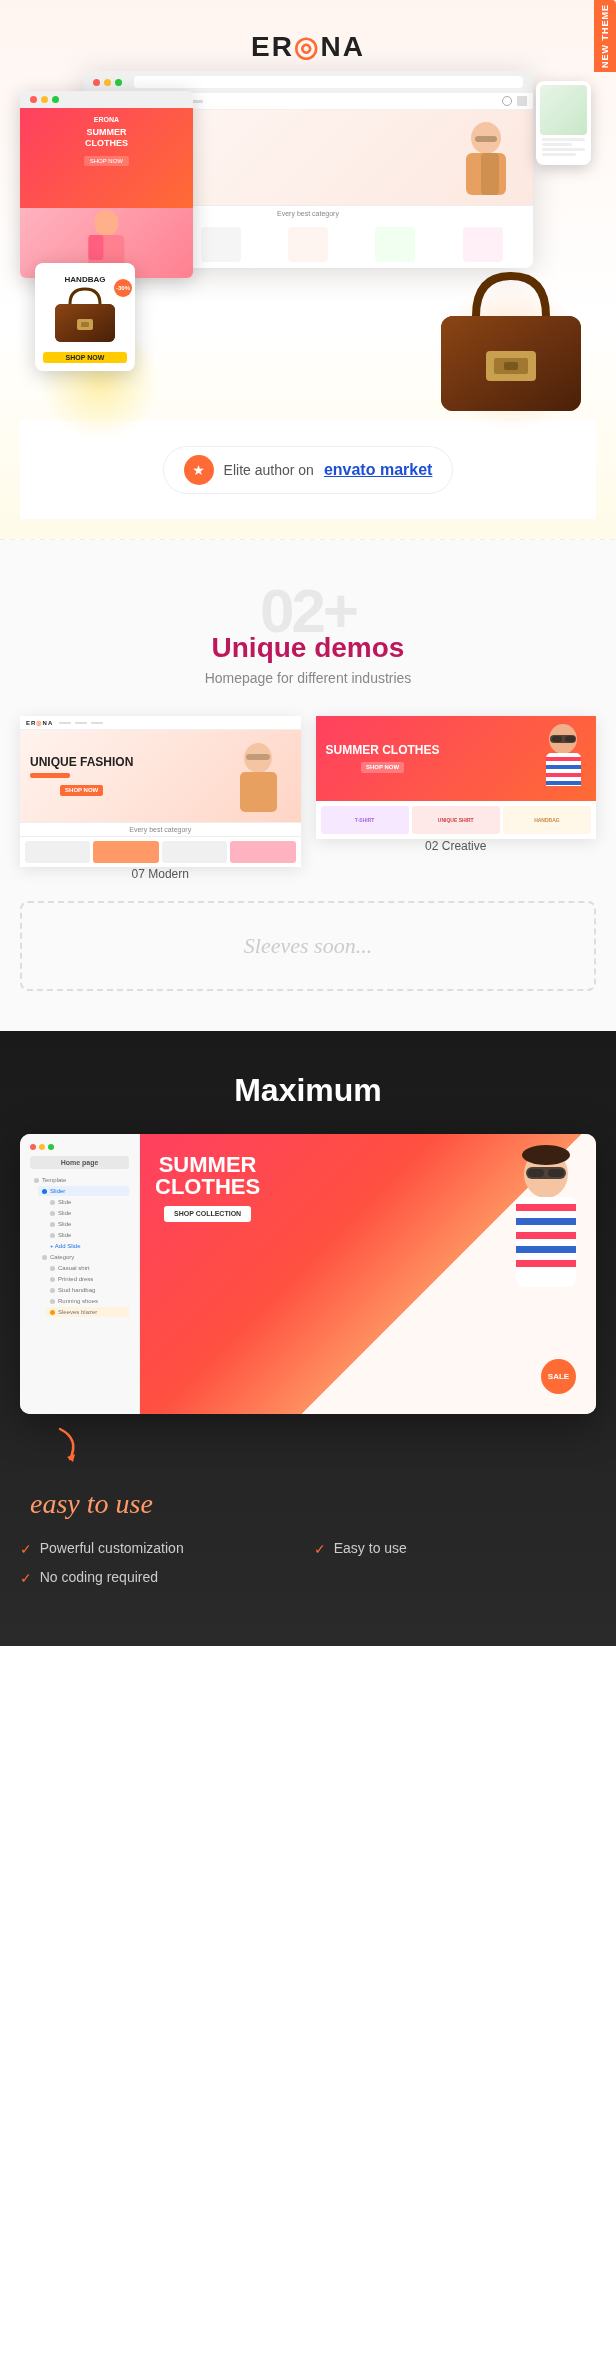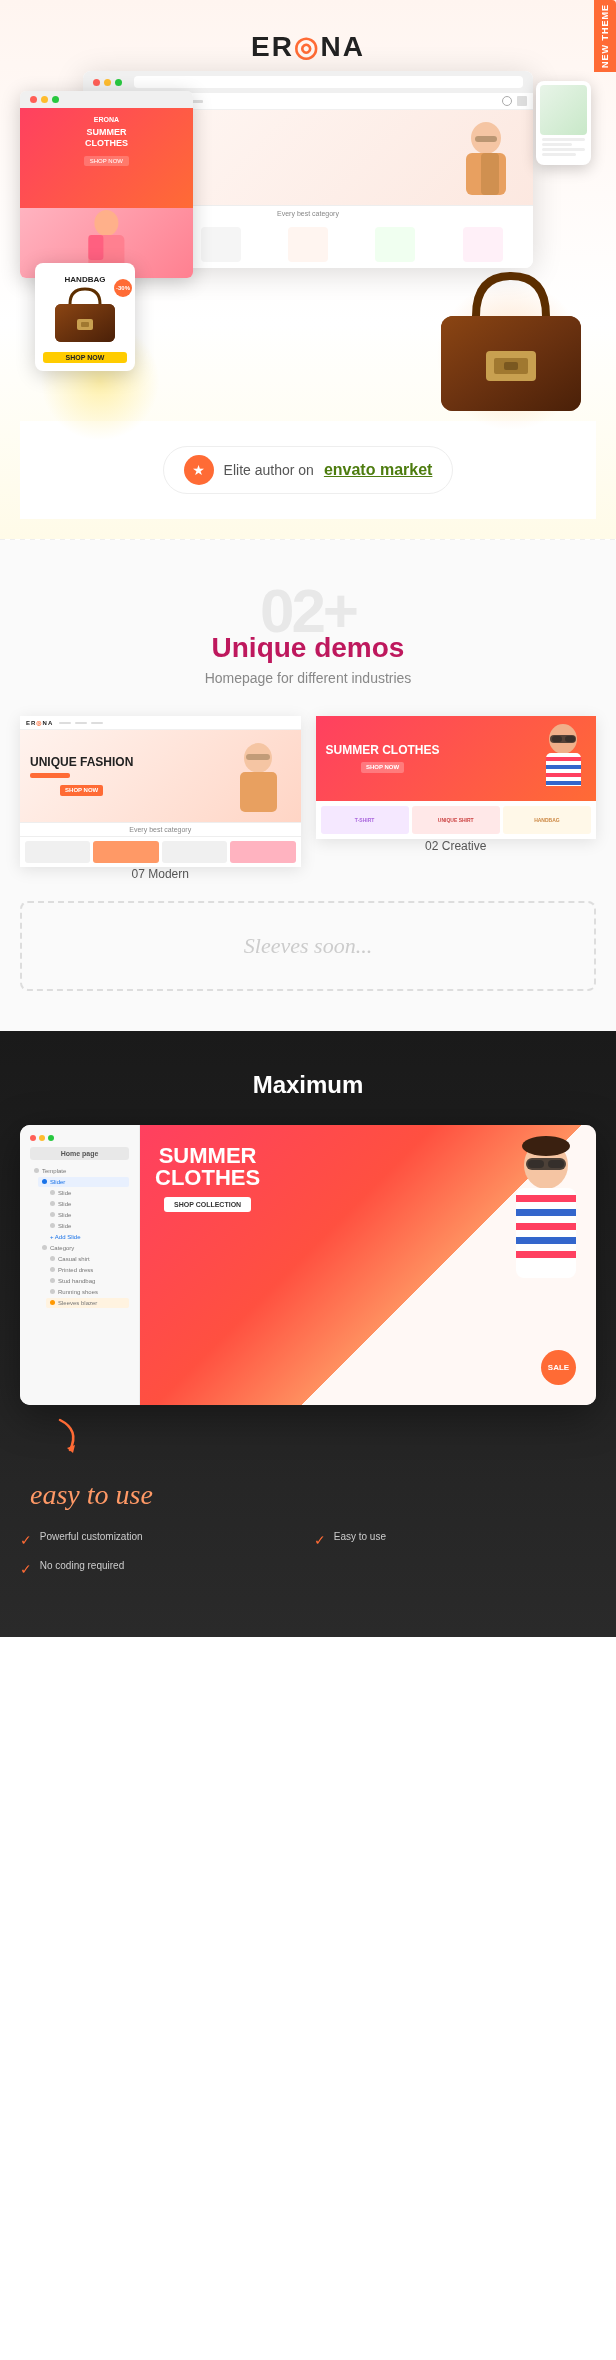--- a/index.html
+++ b/index.html
@@ -271,21 +271,21 @@
       align-items: center;
       justify-content: center;
       color: #fff;
       font-size: 14px;
     }
     .envato-text {
       font-size: 14px;
       color: #555;
     }
     .envato-link {
-      color: #4d7c0f;
+      color: #1d4ed8;
       text-decoration: underline;
       font-weight: 600;
     }
 
     
     .demos-section {
       background: #fafafa;
       padding: 40px 20px;
       text-align: center;
     }
@@ -374,21 +374,21 @@
     }
 
     
     .custom-section {
       background: linear-gradient(180deg, #1a1a1a 0%, #2a2a2a 100%);
       padding: 40px 20px 30px;
       text-align: center;
       position: relative;
     }
     .custom-title {
-      font-size: 24px;
+      font-size: 32px;
       font-weight: 700;
       color: #fff;
       line-height: 1.2;
       margin-bottom: 25px;
     }
 
     
     .admin-mockup {
       background: #fff;
       border-radius: 10px;
@@ -495,21 +495,21 @@
       align-items: flex-start;
       gap: 8px;
     }
     .feature-check {
       color: #ff6b35;
       font-size: 14px;
       margin-top: 1px;
       flex-shrink: 0;
     }
     .feature-text {
-      font-size: 10px;
+      font-size: 14px;
       color: #ccc;
     }
 
     
     .mini-nav-container {
       background: #fff;
       padding: 3px 6px;
       display: flex;
       align-items: center;
       border-bottom: 1px solid #f0f0f0;

